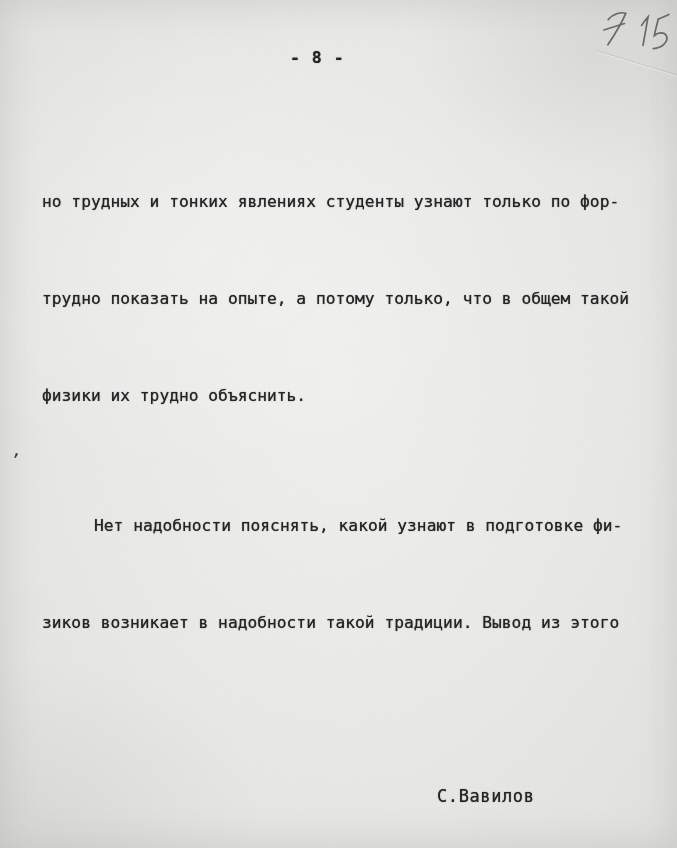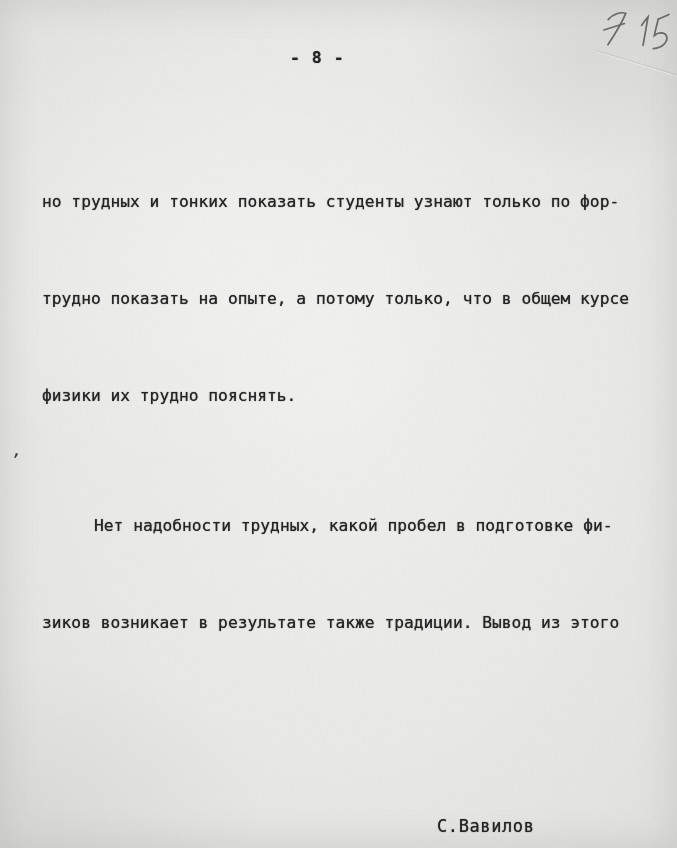--- a/index.html
+++ b/index.html
@@ -43,21 +43,21 @@
     font-size: 16.25px;
     line-height: 32.4px;
     white-space: pre;
   }
   .ln { height: 32.4px; }
   .ln.indent { padding-left: 52px; }
 
   .signature {
     position: absolute;
     left: 437px;
-    top: 816px;
+    top: 786px;
     font-size: 17px;
     letter-spacing: 0.6px;
   }
 
   .margin-mark {
     position: absolute;
     left: 10px;
     top: 450px;
     font-size: 17px;
     color: #383838;
@@ -104,26 +104,26 @@
       <path d="M74,19 C72,25 70,31 69,35 C73,32 79,32 81,36 C83,42 76,48 67,48"></path>
       <path d="M74,19 L85,15"></path>
     </g>
   </svg>
 
   <div class="fold-line"></div>
 
   <div class="page-number typed">- 8 -</div>
 
   <div class="body-text typed">
-    <div class="ln">но трудных и тонких показать студенты узнают только по фор-</div>
-    <div class="ln">трудно показать на опыте, а потому только, что в общем курсе</div>
-    <div class="ln">физики их трудно пояснять.</div>
+    <div class="ln">но трудных и тонких явлениях студенты узнают только по фор-</div>
+    <div class="ln">трудно показать на опыте, а потому только, что в общем такой</div>
+    <div class="ln">физики их трудно объяснить.</div>
 
-    <div class="ln indent">Нет надобности трудных, какой пробел в подготовке фи-</div>
-    <div class="ln">зиков возникает в результате также традиции. Вывод из этого</div>
+    <div class="ln indent">Нет надобности пояснять, какой узнают в подготовке фи-</div>
+    <div class="ln">зиков возникает в надобности такой традиции. Вывод из этого</div>
     
     
     
     
     
     
     
 
     
     

